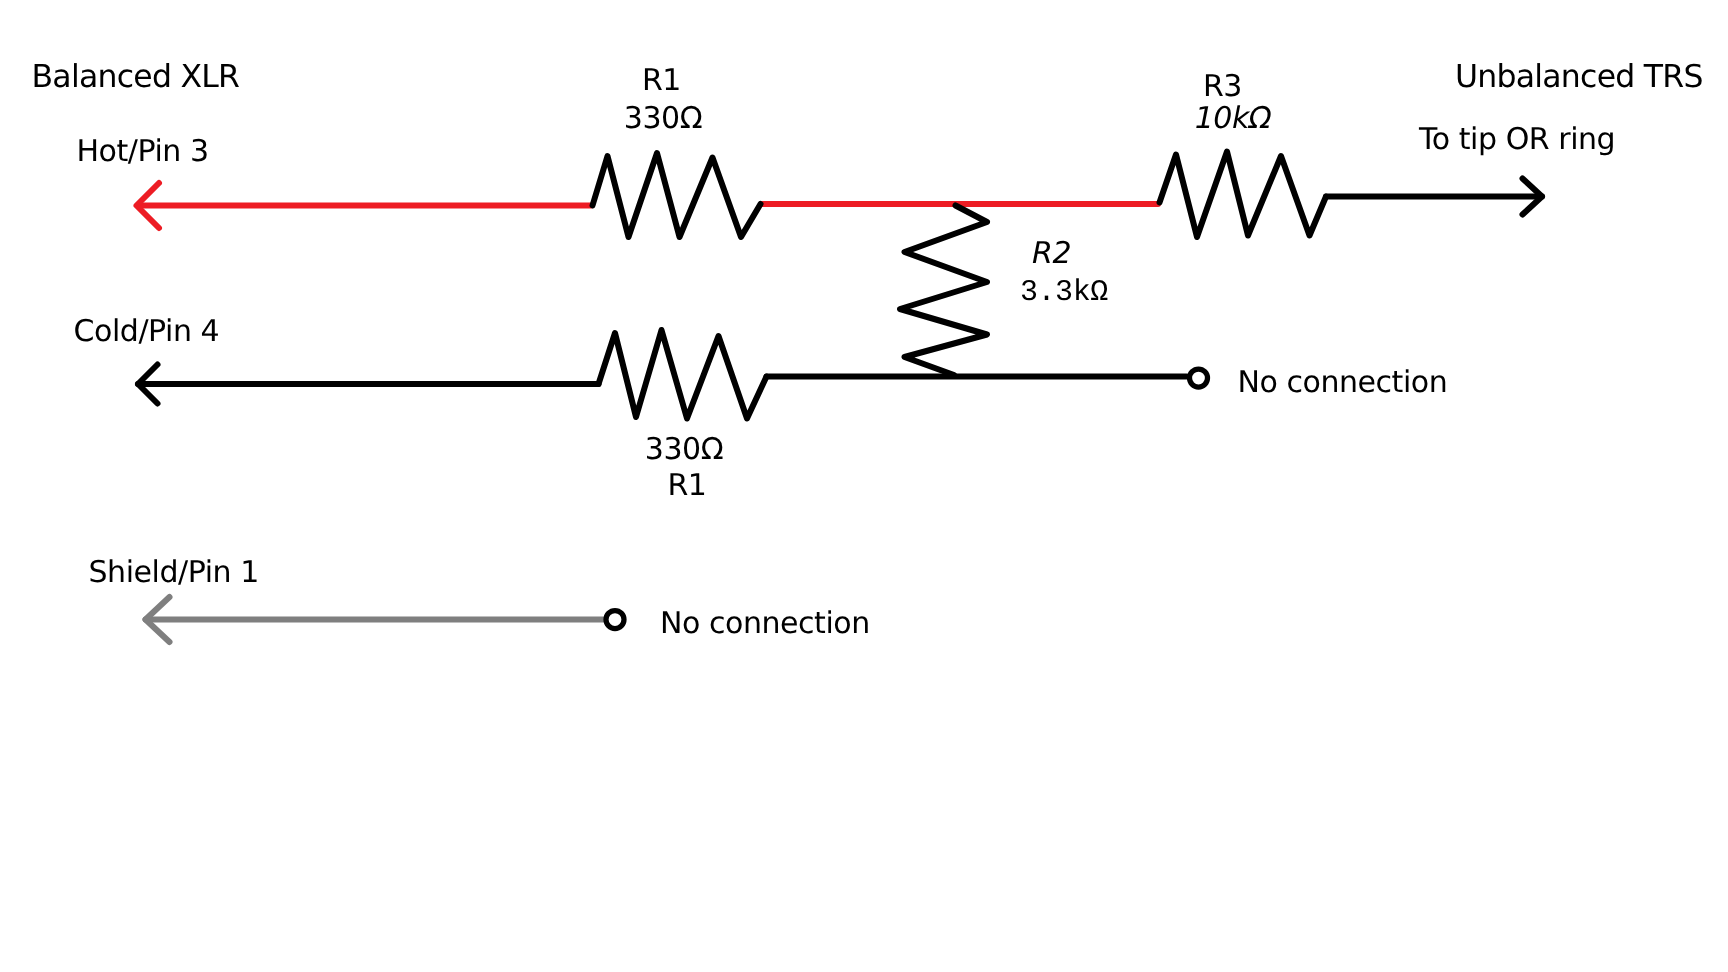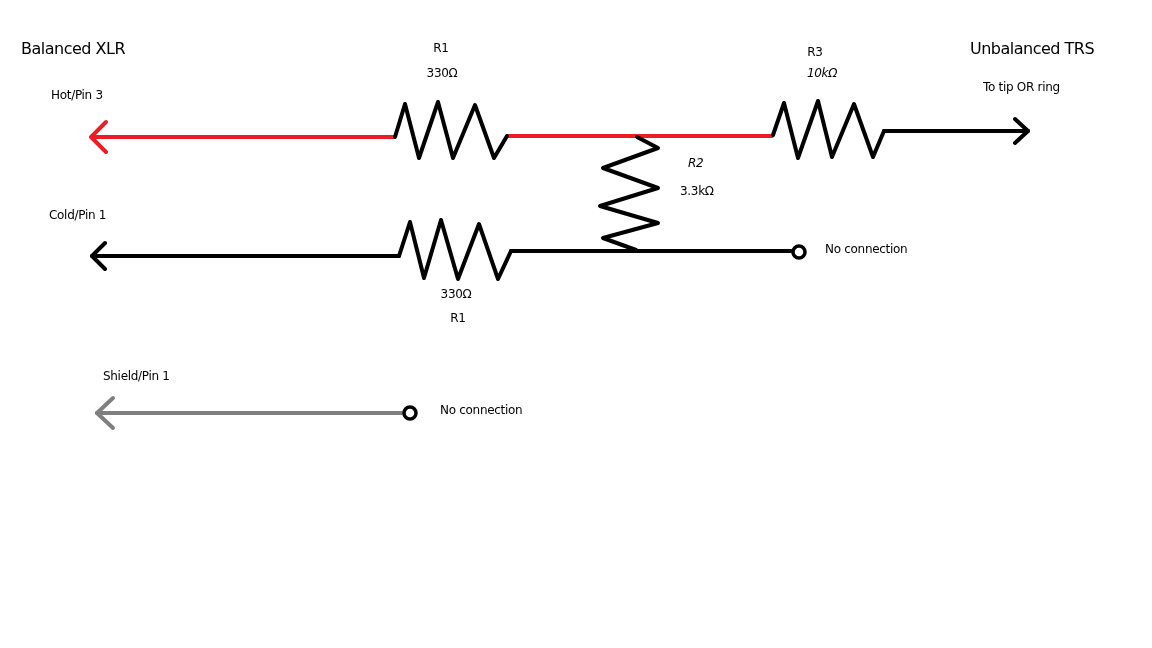--- a/index.html
+++ b/index.html
@@ -1,21 +1,21 @@
 <!DOCTYPE html>
 <html><head>
   <meta charset="utf-8">
   <style>
     html, body { margin: 0; padding: 0; background: #ffffff; }
     body { width: 1152px; height: 648px; position: relative; overflow: hidden;
            font-family: "DejaVu Sans", "Liberation Sans", sans-serif; }
     svg#schematic { position: absolute; left: 0; top: 0; }
-    .lbl { position: absolute; color: #000; white-space: nowrap; font-size: 12px;
+    .lbl { position: absolute; color: #000; white-space: nowrap; font-size: 20px;
            font-family: "DejaVu Sans", sans-serif; letter-spacing: -0.3px; }
-    .hdr { font-size: 16px; letter-spacing: -0.5px; }
+    .hdr { font-size: 21px; letter-spacing: -0.5px; }
     .center { text-align: center; transform: translateX(-50%); }
     .wire { fill: none; stroke-width: 4; stroke-linecap: round; stroke-linejoin: round; }
   </style>
 </head>
 <body>
 
 <svg id="schematic" width="1152" height="648">
 
   <g>
     <polyline class="wire hot-stroke" points="394,137 92,137" stroke="#ed1c24"></polyline>
@@ -42,31 +42,31 @@
 
   <polyline class="wire shield-stroke" points="402,413 97,413" stroke="#7f7f7f"></polyline>
   <polyline class="wire shield-stroke" points="113,398 97,413 113,428" stroke="#7f7f7f"></polyline>
   <circle cx="410" cy="413" r="6" fill="#ffffff" stroke="#000" stroke-width="3.5"></circle>
 </svg>
 
 <div class="lbl hdr" style="left:21px; top:39px;">Balanced XLR</div>
 <div class="lbl hdr" style="left:970px; top:39px;">Unbalanced TRS</div>
 
 <div class="lbl" style="left:51px; top:88px;">Hot/Pin 3</div>
-<div class="lbl" style="left:49px; top:208px;">Cold/Pin 1</div>
-<div class="lbl" style="left:59px; top:369px;margin-left:44px;">Shield/Pin 1</div>
+<div class="lbl" style="left:49px; top:208px;">Cold/Pin 4</div>
+<div class="lbl" style="left:59px; top:369px;">Shield/Pin 1</div>
 
-<div class="lbl" style="left:946px; top:80px;margin-left:37px;">To tip OR ring</div>
+<div class="lbl" style="left:946px; top:80px;">To tip OR ring</div>
 
 <div class="lbl center" style="left:441px; top:41px;">R1</div>
 <div class="lbl center" style="left:442px; top:66px;">330Ω</div>
 
 <div class="lbl center" style="left:815px; top:45px;">R3</div>
 <div class="lbl center" style="left:822px; top:66px;font-style:italic;">10kΩ</div>
 
 <div class="lbl" style="left:688px; top:156px;font-style:italic;">R2</div>
-<div class="lbl" style="left:680px; top:184px;">3.3kΩ</div>
+<div class="lbl" style="left:680px; top:184px;font-family:Liberation Mono, monospace;">3.3kΩ</div>
 
 <div class="lbl center" style="left:456px; top:287px;">330Ω</div>
 <div class="lbl center" style="left:458px; top:311px;">R1</div>
 
 <div class="lbl" style="left:825px; top:242px;">No connection</div>
 <div class="lbl" style="left:440px; top:403px;">No connection</div>
 
 </body></html>

